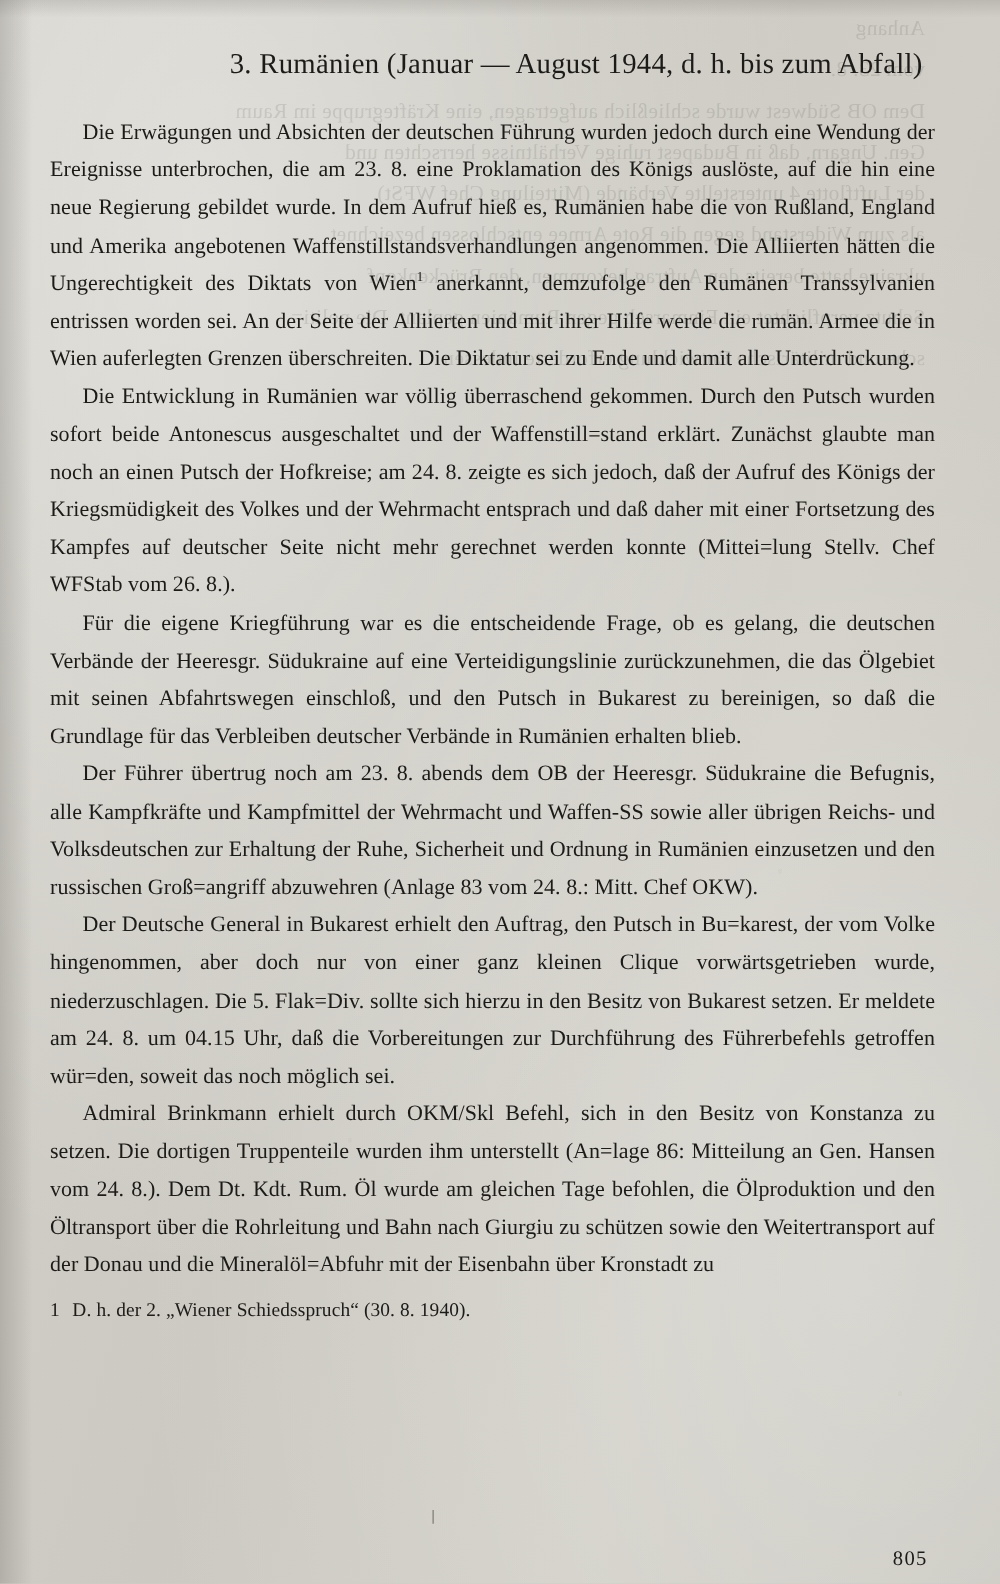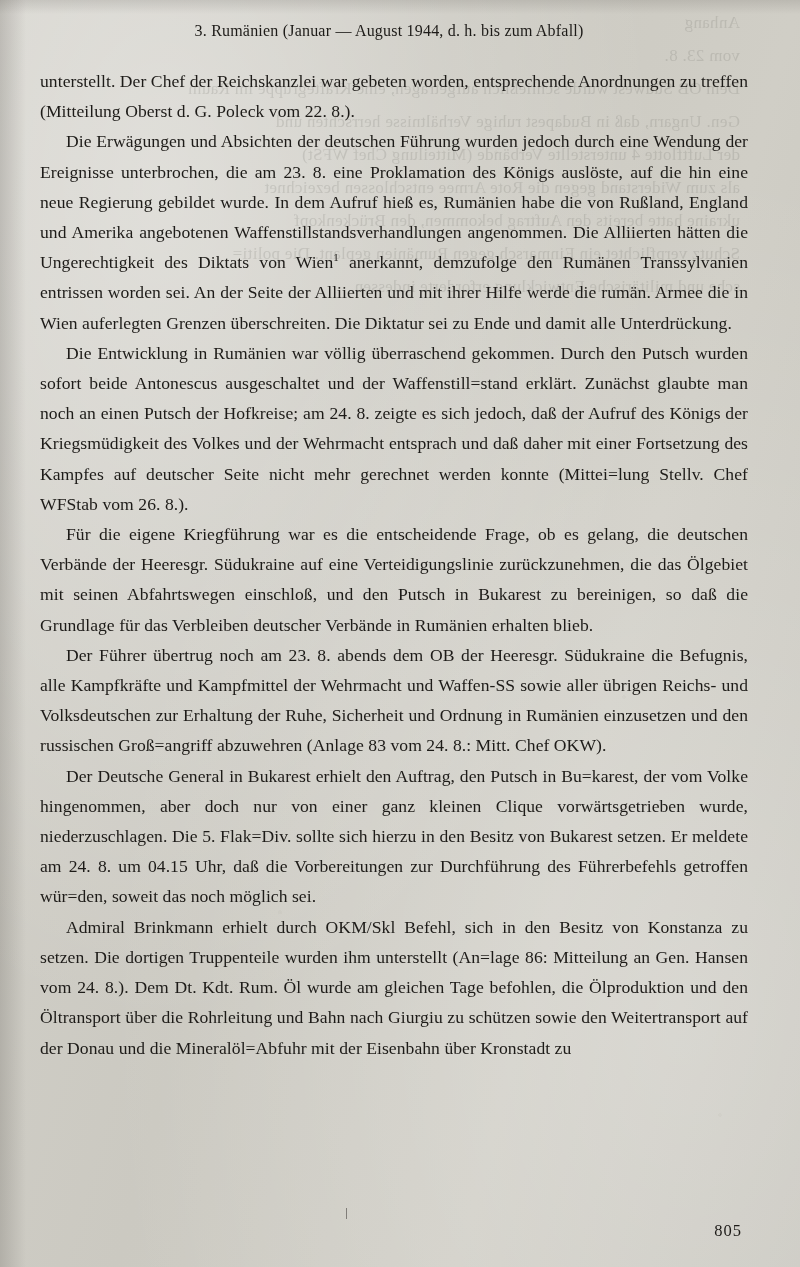--- a/index.html
+++ b/index.html
@@ -54,24 +54,24 @@
     letter-spacing: .3px;
     text-align: justify;
     padding-top: 6px;
     font-family: "Liberation Serif", serif;
   }
   .bleed div { white-space: nowrap; overflow: hidden; }
 
   .running-head {
     position: relative;
     z-index: 3;
-    text-align: center;
-    font-size: 16px;
+    text-align: right;
+    font-size: 23px;
     letter-spacing: .2px;
-    margin: 0 0 26px 0;
+    margin: 16px 0 26px 0;
     padding-right: 10px;
   }
   .body {
     position: relative;
     z-index: 3;
     font-size: 17.6px;
     line-height: 30.2px;
     text-align: justify;
     text-justify: inter-word;
     letter-spacing: .05px;
@@ -94,21 +94,21 @@
     z-index: 3;
     font-size: 15.5px;
     line-height: 22px;
     margin-top: 12px;
     letter-spacing: .1px;
   }
   .footnote .num { margin-right: 10px; }
   .folio {
     position: absolute;
     right: 58px;
-    bottom: 26px;
+    bottom: 10px;
     z-index: 3;
     font-size: 16.5px;
     letter-spacing: 1px;
   }
   .tick {
     position: absolute;
     left: 346px;
     bottom: 48px;
     width: 1px;
     height: 11px;
@@ -181,25 +181,27 @@
       <div></div>
       <div></div>
       <div></div>
       <div>Schutz verpflichtet ein Einmarsch gegen Rumänien geplant. Die politi=</div>
       <div>sche und militärische Entwicklung erforderte indessen</div>
     </div>
 
   <div class="running-head">3. Rumänien (Januar — August 1944, d. h. bis zum Abfall)</div>
 
   <div class="body" id="body">
-      <p><span>unterstellt. Der Chef der Reichskanzlei war gebeten worden, entsprechende Anordnungen zu treffen (Mitteilung Oberst d. G. Poleck vom 22. 8.).</span></p>
       <p class="ind"><span>Die Erwägungen und Absichten der deutschen Führung wurden jedoch durch eine Wendung der Ereignisse unterbrochen, die am 23. 8. eine </span><span class="ital">Proklamation des Königs</span><span> auslöste, auf die hin eine </span><span class="ital">neue Regierung</span><span> gebildet wurde. In dem Aufruf hieß es, Rumänien habe die von Rußland, England und Amerika angebotenen </span><span class="ital">Waffenstillstandsverhandlungen</span><span> angenommen. Die Alliierten hätten die Ungerechtigkeit des Diktats von Wien</span><sup class="fn">1</sup><span> anerkannt, demzufolge den Rumänen Transsylvanien entrissen worden sei. An der Seite der Alliierten und mit ihrer Hilfe werde die rumän. Armee die in Wien auferlegten Grenzen überschreiten. Die Diktatur sei zu Ende und damit alle Unterdrückung.</span></p>
       <p class="ind"><span>Die Entwicklung in Rumänien war völlig überraschend gekommen. Durch den Putsch wurden sofort </span><span class="ital">beide Antonescus ausgeschaltet</span><span> und der Waffenstill=stand erklärt. Zunächst glaubte man noch an einen Putsch der Hofkreise; am 24. 8. zeigte es sich jedoch, daß der Aufruf des Königs der Kriegsmüdigkeit des Volkes und der Wehrmacht entsprach und daß daher mit einer Fortsetzung des Kampfes auf deutscher Seite nicht mehr gerechnet werden konnte (Mittei=lung Stellv. Chef WFStab vom 26. 8.).</span></p>
       <p class="ind"><span>Für die eigene Kriegführung war es die entscheidende Frage, ob es gelang, die deutschen Verbände der Heeresgr. Südukraine auf eine Verteidigungslinie zurückzunehmen, die das Ölgebiet mit seinen Abfahrtswegen einschloß, und den Putsch in Bukarest zu bereinigen, so daß die Grundlage für das Verbleiben deutscher Verbände in Rumänien erhalten blieb.</span></p>
       <p class="ind"><span>Der </span><span class="ital">Führer</span><span> übertrug noch am 23. 8. abends dem </span><span class="ital">OB der Heeresgr. Südukraine</span><span> die </span><span class="ital">Befugnis, alle Kampfkräfte und Kampfmittel</span><span> der Wehrmacht und Waffen-SS sowie aller übrigen Reichs- und Volksdeutschen zur Erhaltung der Ruhe, Sicherheit und Ordnung in Rumänien einzusetzen und den russischen Groß=angriff abzuwehren (Anlage 83 vom 24. 8.: Mitt. Chef OKW).</span></p>
       <p class="ind"><span>Der </span><span class="ital">Deutsche General</span><span> in Bukarest erhielt den </span><span class="ital">Auftrag</span><span>, den </span><span class="ital">Putsch</span><span> in Bu=karest, der vom Volke hingenommen, aber doch nur von einer ganz kleinen Clique vorwärtsgetrieben wurde, </span><span class="ital">niederzuschlagen</span><span>. Die 5. Flak=Div. sollte sich hierzu in den Besitz von Bukarest setzen. Er meldete am 24. 8. um 04.15 Uhr, daß die Vorbereitungen zur Durchführung des Führerbefehls getroffen wür=den, soweit das noch möglich sei.</span></p>
       <p class="ind"><span class="ital">Admiral Brinkmann</span><span> erhielt durch OKM/Skl Befehl, sich in den Besitz von </span><span class="ital">Konstanza</span><span> zu setzen. Die dortigen Truppenteile wurden ihm unterstellt (An=lage 86: Mitteilung an Gen. Hansen vom 24. 8.). </span><span class="ital">Dem Dt. Kdt. Rum. Öl</span><span> wurde am gleichen Tage befohlen, die </span><span class="ital">Ölproduktion</span><span> und den </span><span class="ital">Öltransport</span><span> über die Rohrleitung und Bahn nach Giurgiu zu schützen sowie den Weitertransport auf der Donau und die Mineralöl=Abfuhr mit der Eisenbahn über Kronstadt zu</span></p>
     </div>
 
+  <div class="footnote">
+    <span class="num">1</span><span>D. h. der 2. „Wiener Schiedsspruch“ (30. 8. 1940).</span>
+  </div>
 
   <div class="tick"></div>
   <div class="folio">805</div>
 </div>
 
 </body></html>

